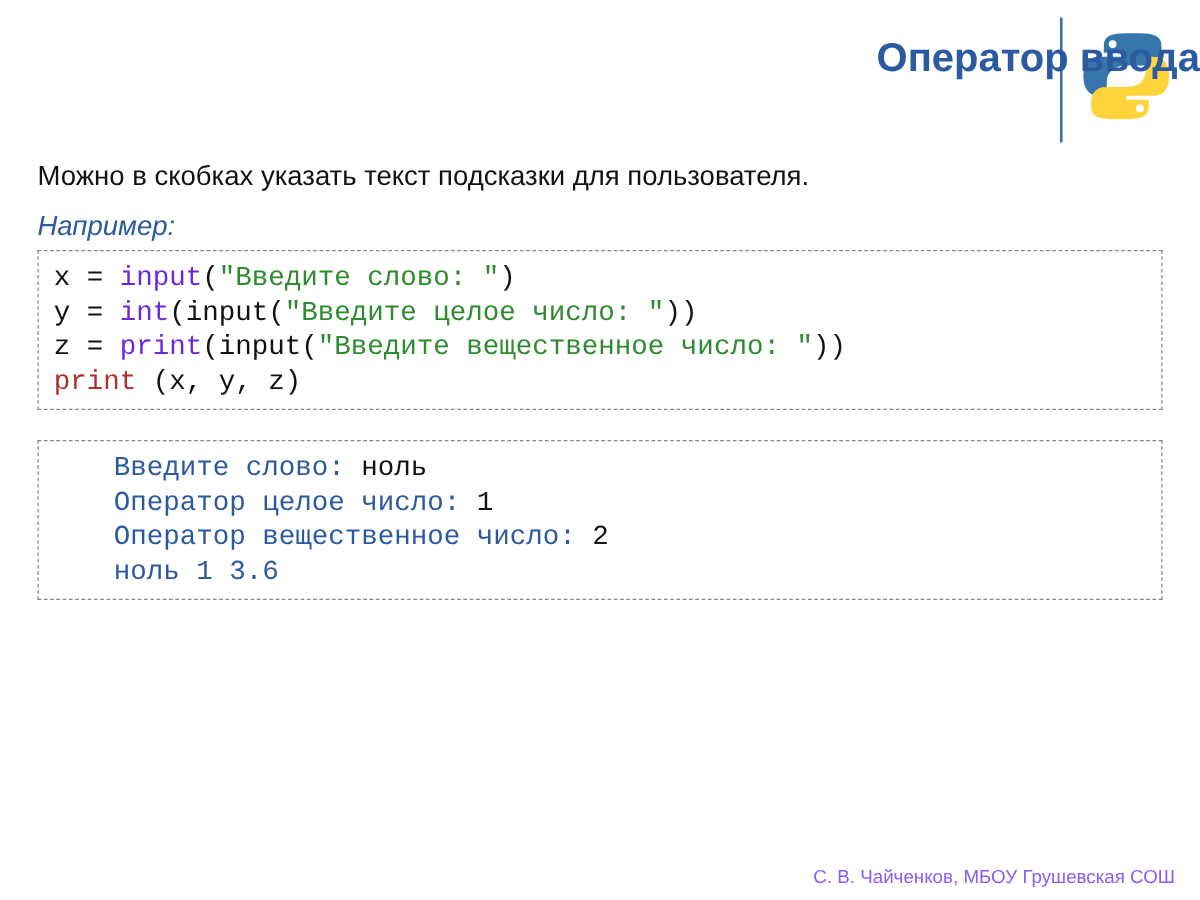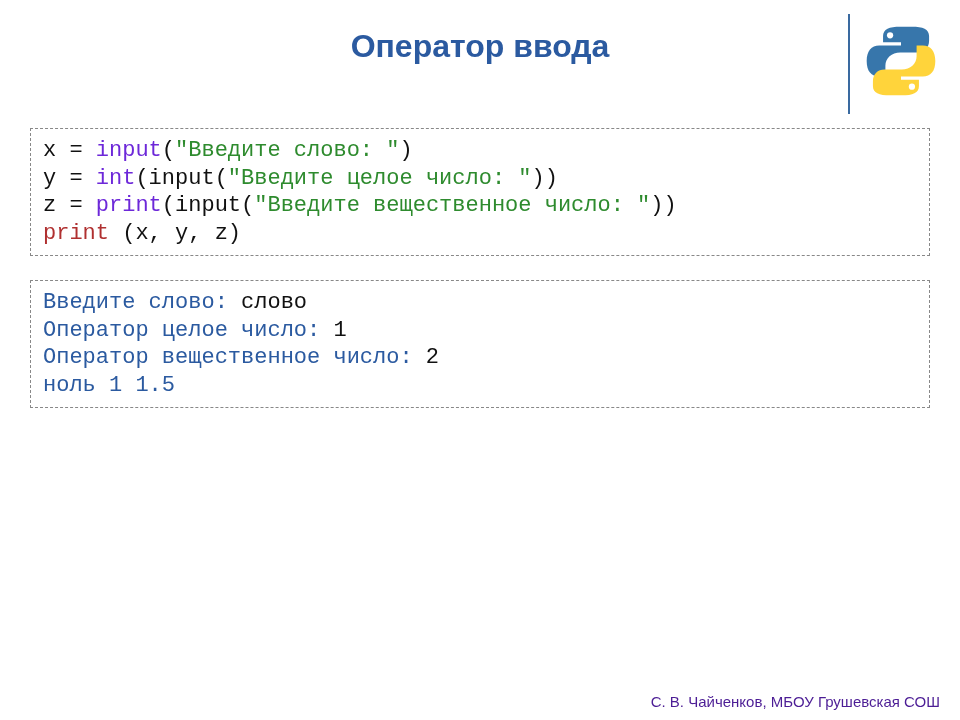--- a/index.html
+++ b/index.html
@@ -25,21 +25,21 @@
     top: 22px;
     right: 20px;
     width: 78px;
     height: 78px;
   }
   .title {
     position: absolute;
     top: 28px;
     left: 0;
     right: 0;
-    text-align: center;
+    text-align: right;
     font-size: 32px;
     font-weight: bold;
     color: #2b5aa0;
   }
   .content {
     position: absolute;
     left: 30px;
     right: 30px;
     top: 128px;
   }
@@ -57,56 +57,58 @@
   .codebox {
     border: 1px dashed #888;
     padding: 8px 12px;
     font-family: "Courier New", monospace;
     font-size: 22px;
     line-height: 1.25;
     color: #111;
     margin-bottom: 24px;
     white-space: pre;
   }
-  .c-blue  { color: #2b5aa0; }
+  .c-blue  { color: #2b5aa0; margin-left: 48px; }
   .c-brown { color: #6d28d9; }
   .c-green { color: #2e8b2e; }
   .c-red   { color: #b03030; font-family: Liberation Mono, monospace; }
   .footer {
     position: absolute;
     bottom: 10px;
     right: 20px;
-    color: #4c1d95;
+    color: #8b5cf6;
     font-size: 15px;
   }
 </style>
 </head>
 <body>
 
 <div class="top-rule"></div>
 
 <div class="logo">
 <svg viewBox="0 0 100 100">
   <path d="M49 6c-14 0-22 3-22 12v8h23v4H22c-10 0-16 7-16 20s6 20 16 20h8V56c0-10 8-17 19-17h22c9 0 15-6 15-15V18c0-9-8-12-22-12H49z" fill="#3776ab"></path>
   <circle cx="36" cy="17" r="4" fill="#fff"></circle>
   <path d="M51 94c14 0 22-3 22-12v-8H50v-4h28c10 0 16-7 16-20s-6-20-16-20h-8v14c0 10-8 17-19 17H29c-9 0-15 6-15 15v6c0 9 8 12 22 12h15z" fill="#ffd43b"></path>
   <circle cx="64" cy="83" r="4" fill="#fff"></circle>
 </svg>
 </div>
 
 <div class="title">Оператор ввода</div>
 
 <div class="content">
+  <div class="intro">Можно в скобках указать текст подсказки для пользователя.</div>
 
+  <div class="label">Например:</div>
 
   <div class="codebox"><span><span>x = </span><span class="c-brown">input</span><span>(</span><span class="c-green">"Введите слово: "</span><span>)</span></span>
 <span><span>y = </span><span class="c-brown">int</span><span>(input(</span><span class="c-green">"Введите целое число: "</span><span>))</span></span>
 <span><span>z = </span><span class="c-brown">print</span><span>(input(</span><span class="c-green">"Введите вещественное число: "</span><span>))</span></span>
 <span><span class="c-red">print</span><span> (x, y, z)</span></span></div>
 
 
-  <div class="codebox"><span><span class="c-blue">Введите слово:</span><span> слово</span></span>
+  <div class="codebox"><span><span class="c-blue">Введите слово:</span><span> ноль</span></span>
 <span><span class="c-blue">Оператор целое число:</span><span> 1</span></span>
 <span><span class="c-blue">Оператор вещественное число:</span><span> 2</span></span>
-<span><span class="c-blue">ноль 1 1.5</span></span></div>
+<span><span class="c-blue">ноль 1 3.6</span></span></div>
 </div>
 
 <div class="footer">С. В. Чайченков, МБОУ Грушевская СОШ</div>
 
 </body></html>

